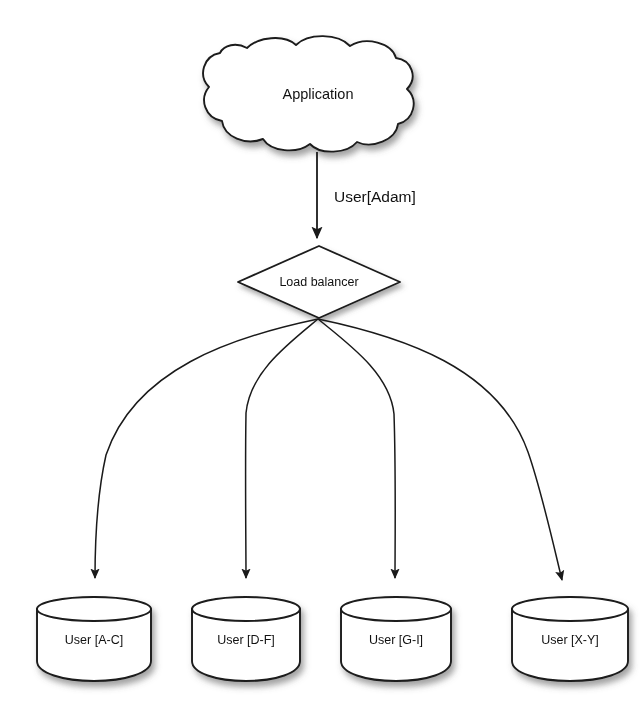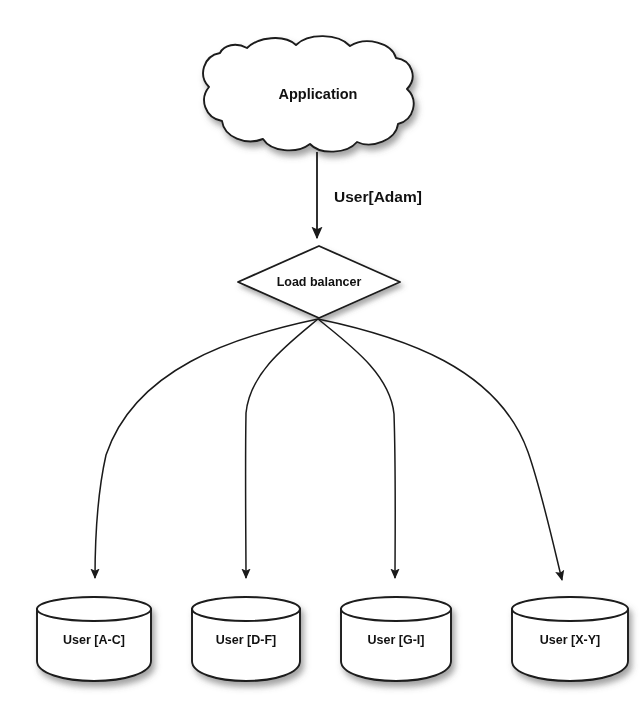--- a/index.html
+++ b/index.html
@@ -11,21 +11,20 @@
     width: 642px;
     height: 728px;
     font-family: "Liberation Sans", sans-serif;
     overflow: hidden;
   }
   #diagram-root {
     position: relative;
     width: 578px;
     height: 728px;
     background: #ffffff;
-    font-weight: bold;
   }
   svg#diagram-canvas {
     display: block;
     width: 642px;
     height: 728px;
   }
   .node-shape {
     fill: #ffffff;
     stroke: #1a1a1a;
     stroke-width: 1.9;

